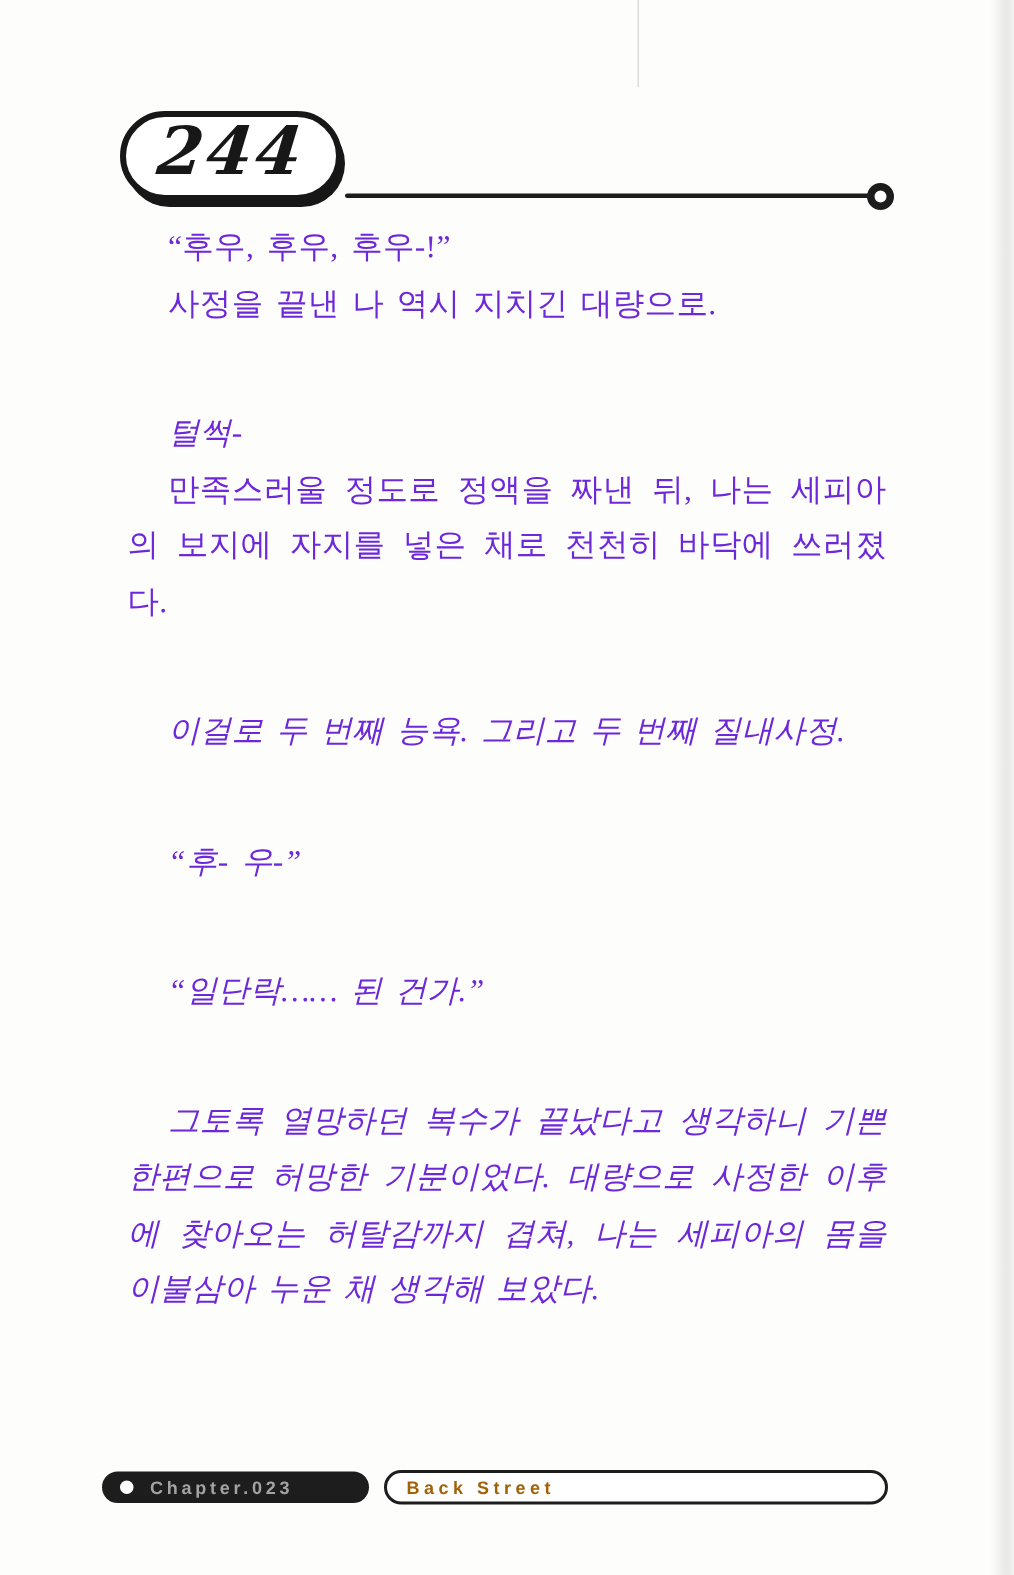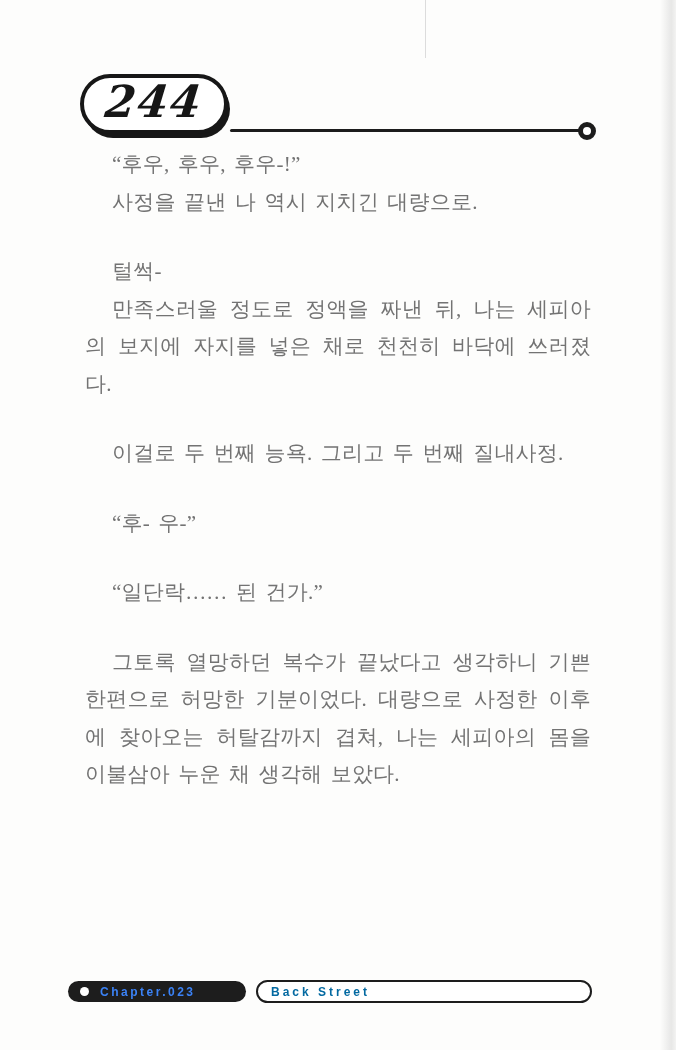--- a/index.html
+++ b/index.html
@@ -47,56 +47,56 @@
     position: absolute; left: 578px; top: 122px;
     width: 8px; height: 8px;
     background: #ffffff;
     border: 5px solid #1c1c1c;
     border-radius: 50%;
   }
   
   .main-text {
     position: absolute; left: 85px; top: 146px; width: 506px;
     font-size: 21px; line-height: 37.5px;
-    color: #737373;
+    color: #6d28d9;
     text-align: justify;
     word-spacing: 0.14em;
     letter-spacing: 0.01em;
   }
   .main-text p { margin: 0; text-indent: 27px; }
-  .main-text p.gap { margin-top: 32px; }
+  .main-text p.gap { margin-top: 49px; font-style: italic; }
   
   .chapter-pill {
     position: absolute; left: 68px; top: 981px;
     width: 178px; height: 21px;
     background: #1d1d1d; border-radius: 11px;
     display: flex; align-items: center;
     font-family: "Liberation Sans", sans-serif;
     box-sizing: border-box;
   }
   .chapter-dot {
     width: 9px; height: 9px; border-radius: 50%;
     background: #ffffff; margin-left: 12px; flex: 0 0 auto;
   }
   .chapter-label {
-    color: #3b82f6; font-size: 12px; font-weight: bold;
+    color: #a3a3a3; font-size: 12px; font-weight: bold;
     letter-spacing: 2.5px; margin-left: 11px; white-space: nowrap;
   }
   .section-pill {
     position: absolute; left: 256px; top: 980px;
     width: 336px; height: 23px;
     background: #ffffff;
     border: 2px solid #1d1d1d;
     border-radius: 12px;
     display: flex; align-items: center;
     font-family: "Liberation Sans", sans-serif;
     box-sizing: border-box;
   }
   .section-label {
-    color: #0369a1; font-size: 12px; font-weight: bold;
+    color: #a16207; font-size: 12px; font-weight: bold;
     letter-spacing: 3px; margin-left: 13px; white-space: nowrap;
   }
 </style>
 </head>
 <body>
 
 <div class="page">
 
   <div class="scan-hairline"></div>
   <div class="edge-shade"></div>

